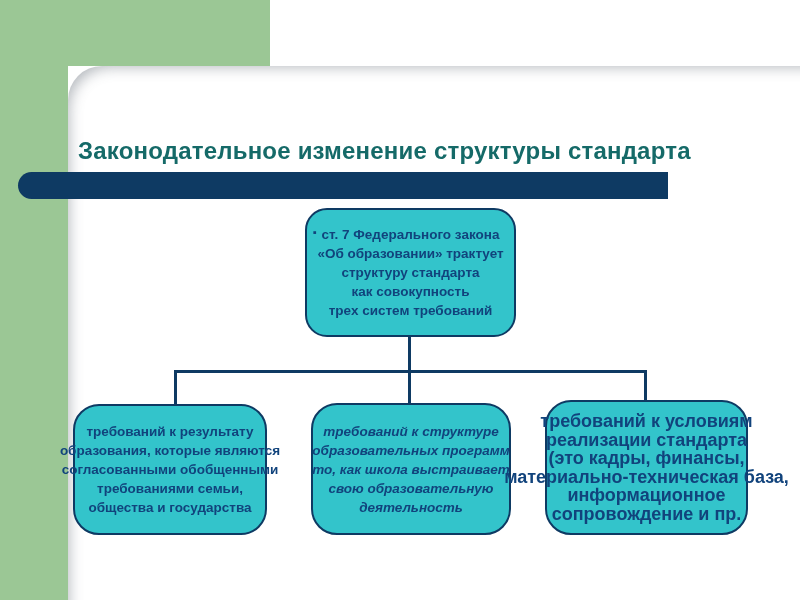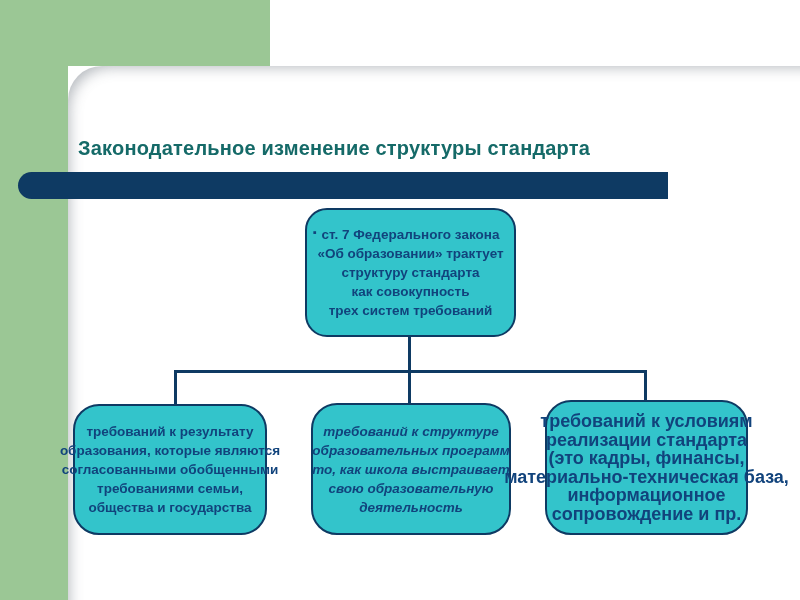--- a/index.html
+++ b/index.html
@@ -31,21 +31,21 @@
   
   .content-panel {
     position: absolute; left: 68px; top: 66px; right: 0; bottom: 0;
     background: #ffffff;
     border-top-left-radius: 34px;
     box-shadow: inset 9px 9px 14px -8px rgba(90, 100, 110, 0.45);
   }
   .slide-title {
     position: absolute; left: 78px; top: 137px;
     margin: 0;
-    font-size: 20px;
+    font-size: 24px;
     font-weight: bold;
     color: #156a68;
     white-space: nowrap;
     letter-spacing: 0.2px;
   }
   .navy-bar {
     position: absolute; left: 18px; top: 172px;
     width: 650px; height: 27px;
     background: #0e3a63;
     border-radius: 14px 0 0 14px;

